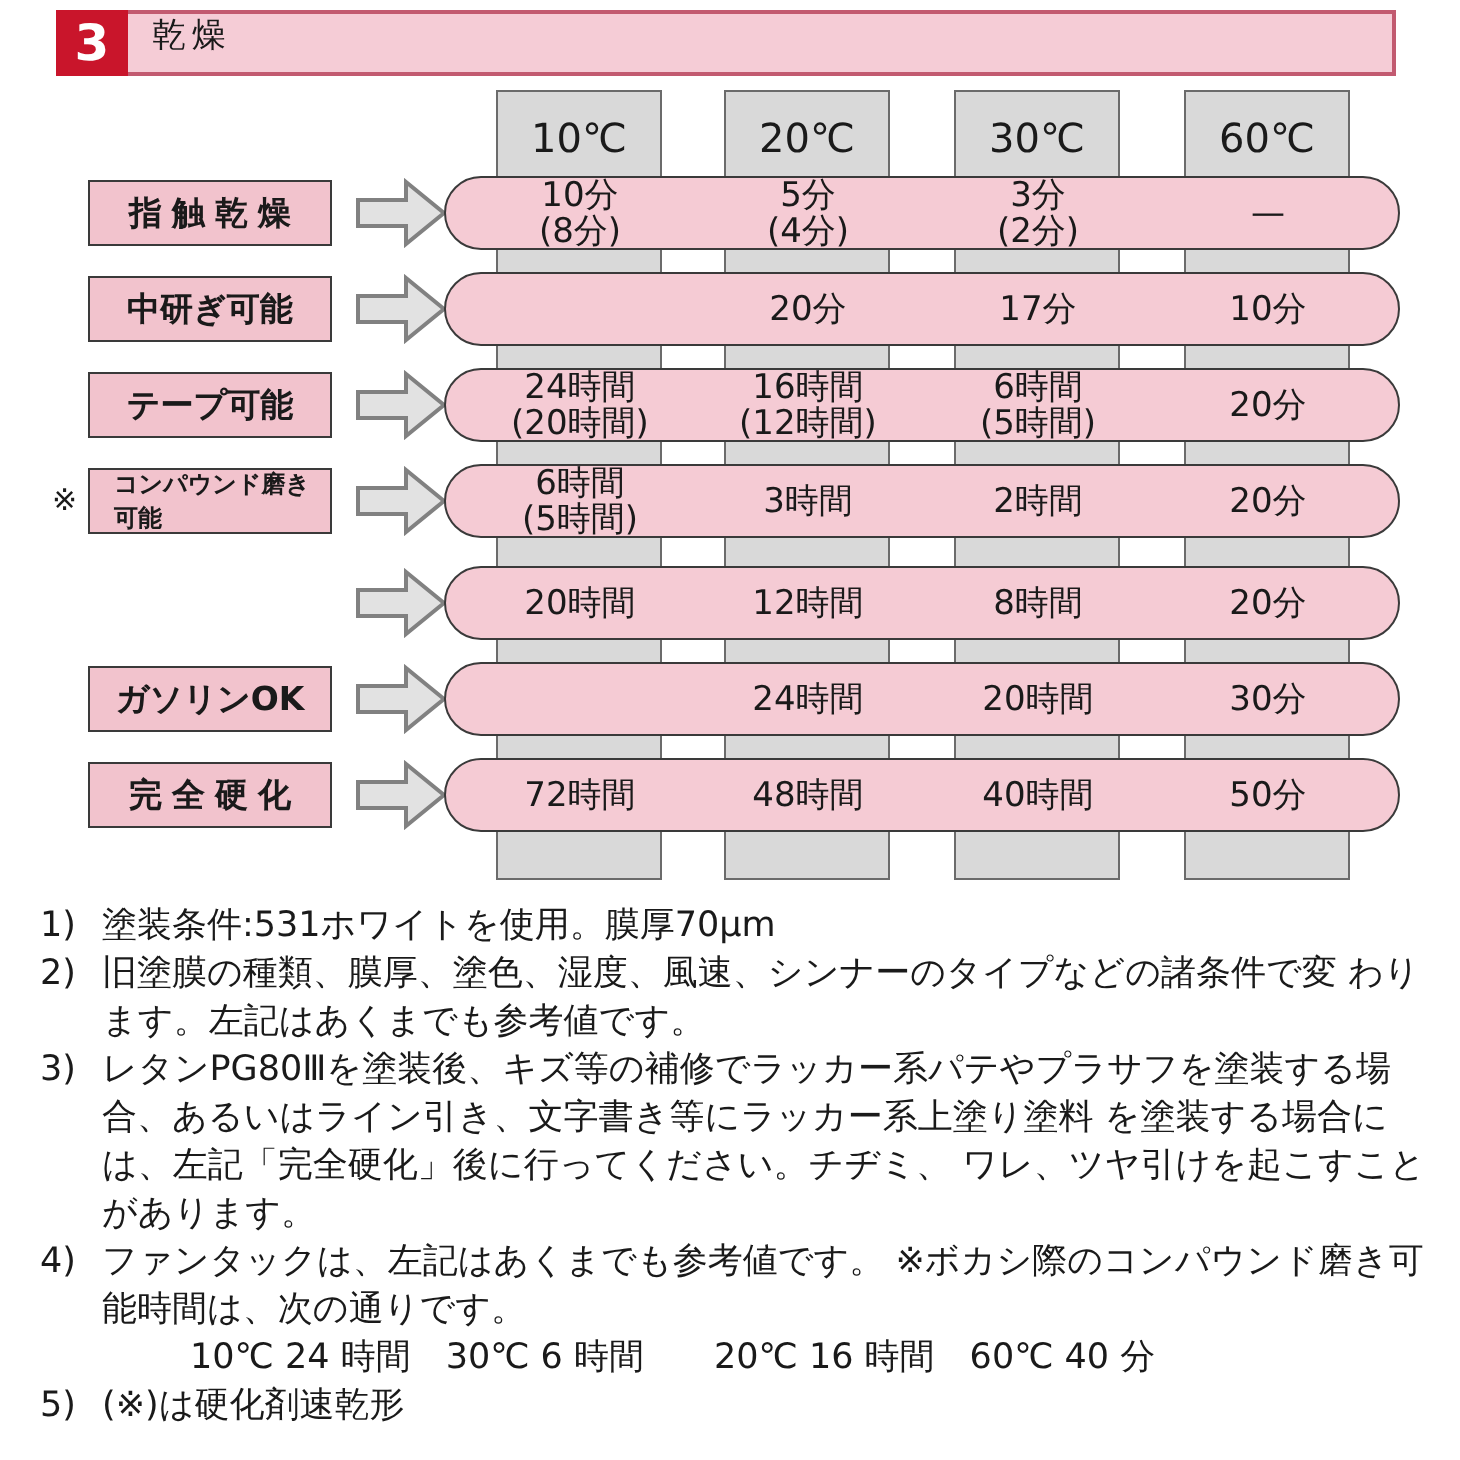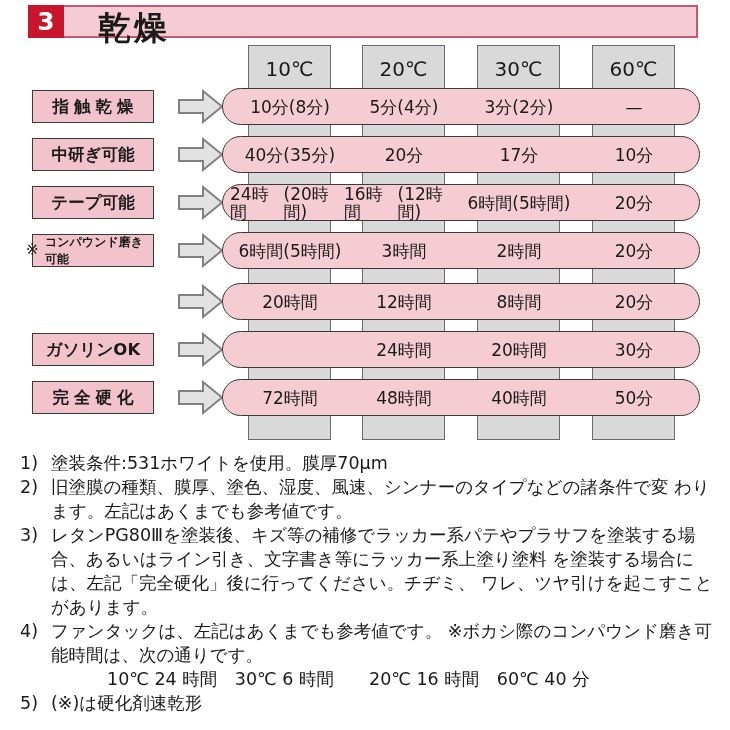--- a/index.html
+++ b/index.html
@@ -6,52 +6,52 @@
   body{width:730px;height:730px;position:relative;overflow:hidden;
        font-family:"DejaVu Sans","Liberation Sans",sans-serif;color:#1a1a1a;}
   .page{position:absolute;inset:0;}
 
   
   .titlebar{position:absolute;left:28px;top:5px;width:670px;height:33px;
             background:#f5ccd6;border:2px solid #c25a70;box-sizing:border-box;}
   .title-badge{position:absolute;left:28px;top:5px;width:36px;height:33px;
                background:#c9152b;color:#ffffff;font-size:25px;font-weight:bold;
                display:flex;align-items:center;justify-content:center;z-index:3;}
-  .title-text{position:absolute;left:76px;top:6px;font-size:33px;font-weight:bold;
-              letter-spacing:3px;z-index:3;margin-left:22px;}
+  .title-text{position:absolute;left:76px;top:6px;font-size:17px;font-weight:normal;
+              letter-spacing:3px;z-index:3;}
 
   
   .gcol{position:absolute;top:45px;width:83px;height:395px;background:#d9d9d9;
         border:1px solid #6b6b6b;box-sizing:border-box;z-index:1;
         text-align:center;padding-top:11px;font-size:20px;}
   .gcol.c0{left:248px}.gcol.c1{left:362px}.gcol.c2{left:477px}.gcol.c3{left:592px}
 
   .pill{position:absolute;left:222px;width:478px;height:37px;background:#f5cbd4;
         border:1.6px solid #3a3a3a;box-sizing:border-box;border-radius:19px;z-index:2;}
   .cell{position:absolute;top:0;height:100%;width:120px;display:flex;
-        flex-direction:row;align-items:center;justify-content:center;
+        flex-direction:column;align-items:center;justify-content:center;
         font-size:17px;line-height:18px;}
   .cell.c0{left:7px}.cell.c1{left:121px}.cell.c2{left:236px}.cell.c3{left:351px}
 
-  .rowlabel{position:absolute;left:32px;width:122px;height:33px;background:#f2c3cd;
+  .rowlabel{position:absolute;left:44px;width:122px;height:33px;background:#f2c3cd;
             border:1.6px solid #3a3a3a;box-sizing:border-box;z-index:2;
             display:flex;align-items:center;justify-content:center;
             font-size:16.5px;font-weight:bold;}
   .rowlabel.spaced{letter-spacing:5px;padding-left:5px;}
   .rowlabel.small{font-size:12px;font-weight:bold;padding-left:12px;}
   .note-mark{position:absolute;left:26px;top:241px;font-size:15px;z-index:2;}
 
   .arrow{position:absolute;left:178px;z-index:2;}
 
   
   .footnotes{position:absolute;left:20px;top:451px;width:696px;
              font-size:17.5px;line-height:24px;}
   .fn{position:relative;padding-left:31px;}
   .fn-num{position:absolute;left:0;top:0;}
-  .fn-times{margin-left:56px;}
+  .fn-times{margin-left:44px;}
 </style>
 </head>
 <body>
 
 <div class="page">
 
   <div class="titlebar"></div>
   <div class="title-badge">3</div>
   <div class="title-text">乾燥</div>
 
@@ -101,24 +101,20 @@
       </div>
     <div class="cell c2">
         <span>3分</span>
         <span>(2分)</span>
       </div>
     <div class="cell c3">
         <span>—</span>
       </div>
   </div>
   <div class="pill" style="top:136px">
-    <div class="cell c0">
-        <span>40分</span>
-        <span>(35分)</span>
-      </div>
     <div class="cell c1">
         <span>20分</span>
       </div>
     <div class="cell c2">
         <span>17分</span>
       </div>
     <div class="cell c3">
         <span>10分</span>
       </div>
   </div>

